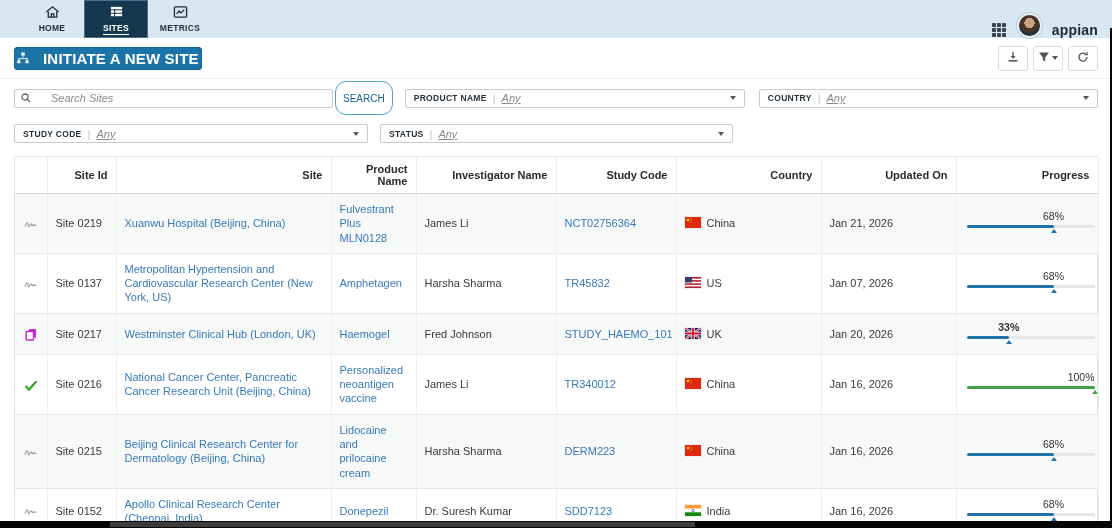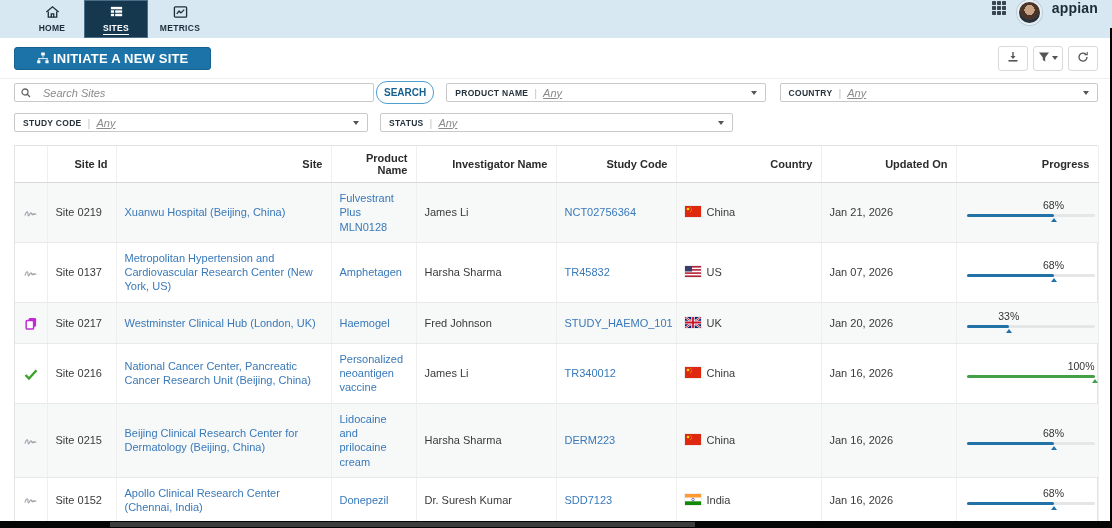--- a/index.html
+++ b/index.html
@@ -9,54 +9,54 @@
   
   .navbar { height:38px; background:#d8e8f2; display:flex; align-items:stretch;
     padding-left:20px; position:relative; }
   .nav-item { min-width:64px; padding:0 10px; display:flex; flex-direction:column;
     align-items:center; justify-content:center; gap:2px; cursor:pointer;
     font-size:8.5px; font-weight:bold; letter-spacing:.3px; color:#1d2d3a; }
   .nav-item svg { width:15px; height:14px; }
   .nav-item.selected { background:#16384e; color:#fff; border:1px solid #4a7089; }
   .nav-item.selected .nav-label { text-decoration:underline; text-underline-offset:3px; }
   .nav-right { position:absolute; right:14px; top:0; height:38px; display:flex;
-    align-items:flex-start; gap:10px; }
+    align-items:flex-end; gap:10px; }
   .grid-icon svg { width:16px; height:16px; display:block; cursor:pointer; }
   .avatar { width:25px; height:25px; border-radius:50%; cursor:pointer;
     background:radial-gradient(circle at 50% 38%, #c9a183 0 30%, #4a3328 31% 58%, #23313d 59%);
     border:2px solid #e8eef2; box-shadow:0 0 0 1px #b9ccd8; }
   .logo { font-size:14px; font-weight:bold; color:#1c2b36; letter-spacing:.2px; }
 
   
   .toolbar { height:40px; display:flex; align-items:center; padding:0 14px; }
   .btn-primary { background:#1b73a8; color:#fff; border:1px solid #16618f; border-radius:3px;
-    height:23px; padding:0 22px; font-size:13px; font-weight:bold; letter-spacing:.2px;
-    display:flex; align-items:center; gap:4px; cursor:pointer; }
+    height:23px; padding:0 2px; font-size:15px; font-weight:bold; letter-spacing:.2px;
+    display:flex; align-items:center; gap:14px; cursor:pointer; }
   .btn-primary svg { width:12px; height:12px; }
   .toolbar-right { margin-left:auto; display:flex; gap:5px; }
   .icon-btn { width:30px; height:25px; background:#fff; border:1px solid #d9d9d9;
     border-radius:3px; display:flex; align-items:center; justify-content:center;
     gap:2px; cursor:pointer; color:#555; }
   .icon-btn svg { width:12px; height:12px; }
   .caret { width:0; height:0; border-left:3.5px solid transparent;
     border-right:3.5px solid transparent; border-top:4px solid #555; }
 
   
   .filters { padding:2px 14px 6px; border-top:1px solid #eee; }
   .filter-row { display:flex; align-items:center; margin-bottom:9px; }
   .search-wrap { display:flex; align-items:center; }
-  .search-box { width:360px; height:19px; border:1px solid #c9c9c9; border-radius:2px;
-    display:flex; align-items:center; padding:0 6px; gap:12px; background:#fff; }
+  .search-box { width:319px; height:19px; border:1px solid #c9c9c9; border-radius:2px;
+    display:flex; align-items:center; padding:0 6px; gap:20px; background:#fff; }
   .search-box svg { width:10px; height:10px; flex:none; }
   .search-box input { border:none; outline:none; width:100%; font-size:11px;
     font-style:italic; color:#555; font-family:"Liberation Sans",sans-serif; background:transparent; }
   .search-box input::placeholder { color:#8a8a8a; font-style:italic; }
-  .btn-search { height:23px; margin-left:2px; padding:0 7px; background:#fff;
+  .btn-search { height:34px; margin-left:2px; padding:0 7px; background:#fff;
     border:1.5px solid #4d9fd0; border-radius:11px; color:#16618f; font-size:10px;
-    font-weight:bold; cursor:pointer; }
+    font-weight:normal; cursor:pointer; }
   .select { height:19px; border:1px solid #c9c9c9; border-radius:2px; background:#fff;
     display:flex; align-items:center; padding:0 8px; gap:6px; cursor:pointer; }
   .select .lbl { font-size:8.5px; font-weight:bold; color:#25323c; letter-spacing:.3px; }
   .select .sep { color:#c5c5c5; font-size:11px; }
   .select .val { font-size:11px; font-style:italic; color:#8a8a8a;text-decoration:underline; }
   .select .caret { margin-left:auto; }
   .w-product { width:353px; margin-left:12px; }
   .w-country { width:352px; margin-left:14px; }
   .w-study   { width:354px; }
   .w-status  { width:353px; margin-left:12px; }
@@ -317,21 +317,21 @@
           <td><span class="flag"><svg viewBox="0 0 16 11">
                 <rect width="16" height="11" fill="#012169"></rect>
                 <path d="M0 0 16 11M16 0 0 11" stroke="#fff" stroke-width="2.2"></path>
                 <path d="M0 0 16 11M16 0 0 11" stroke="#c8102e" stroke-width="1"></path>
                 <path d="M8 0v11M0 5.5h16" stroke="#fff" stroke-width="3.4"></path>
                 <path d="M8 0v11M0 5.5h16" stroke="#c8102e" stroke-width="1.8"></path>
               </svg></span>UK</td>
           <td>Jan 20, 2026</td>
           <td>
             <div class="progress-wrap">
-              <span class="pct-label" style="left:33%;transform:translateX(-50%);">33%</span>
+              <span class="pct-label" style="left:33%;transform:translateX(-50%);font-weight:bold;">33%</span>
               <div class="track">
                 <div class="fill" style="width:33%;background:#2272a8;"></div>
               </div>
               <span class="marker" style="left:33%;transform:translateX(-50%);border-bottom-color:#2272a8;"></span>
             </div>
           </td>
         </tr>
         <tr>
           <td class="cell-icon"><svg viewBox="0 0 14 12" fill="none" stroke="#3aa32a" stroke-width="2.4">
               <path d="M1.5 6.5 5 10 12.5 1.8"></path>

